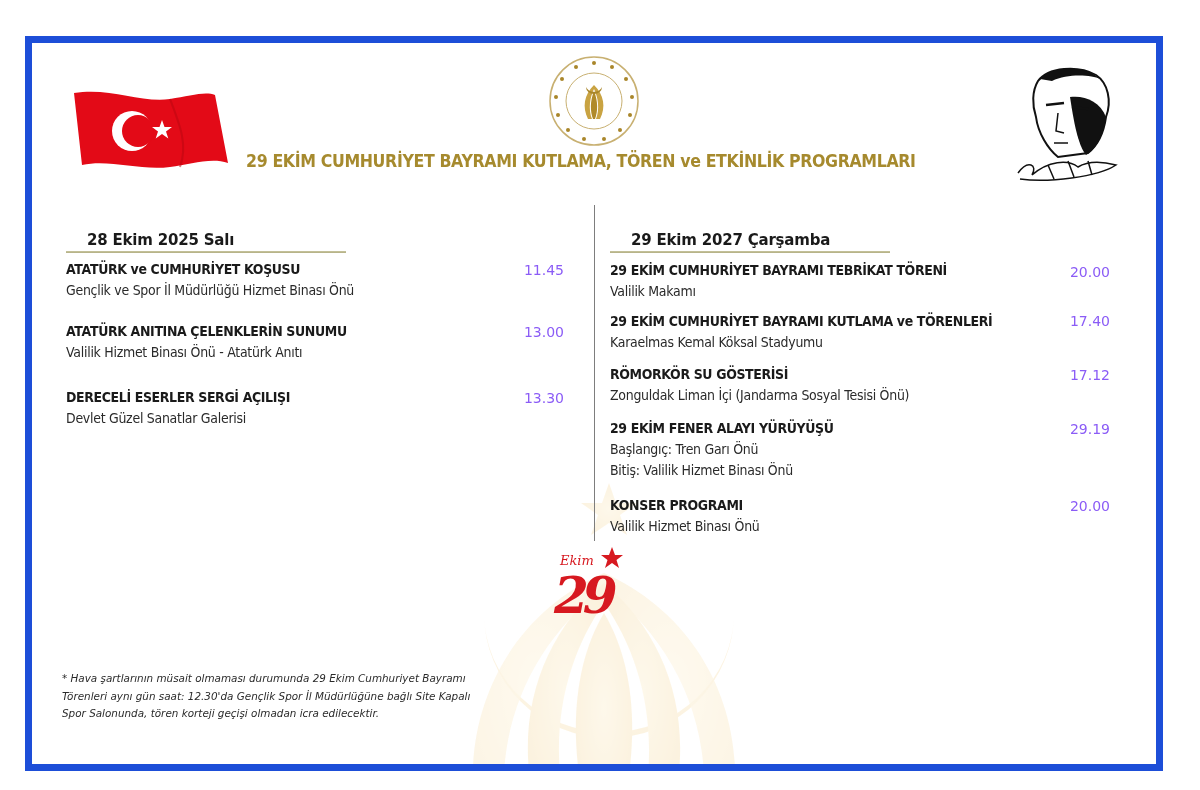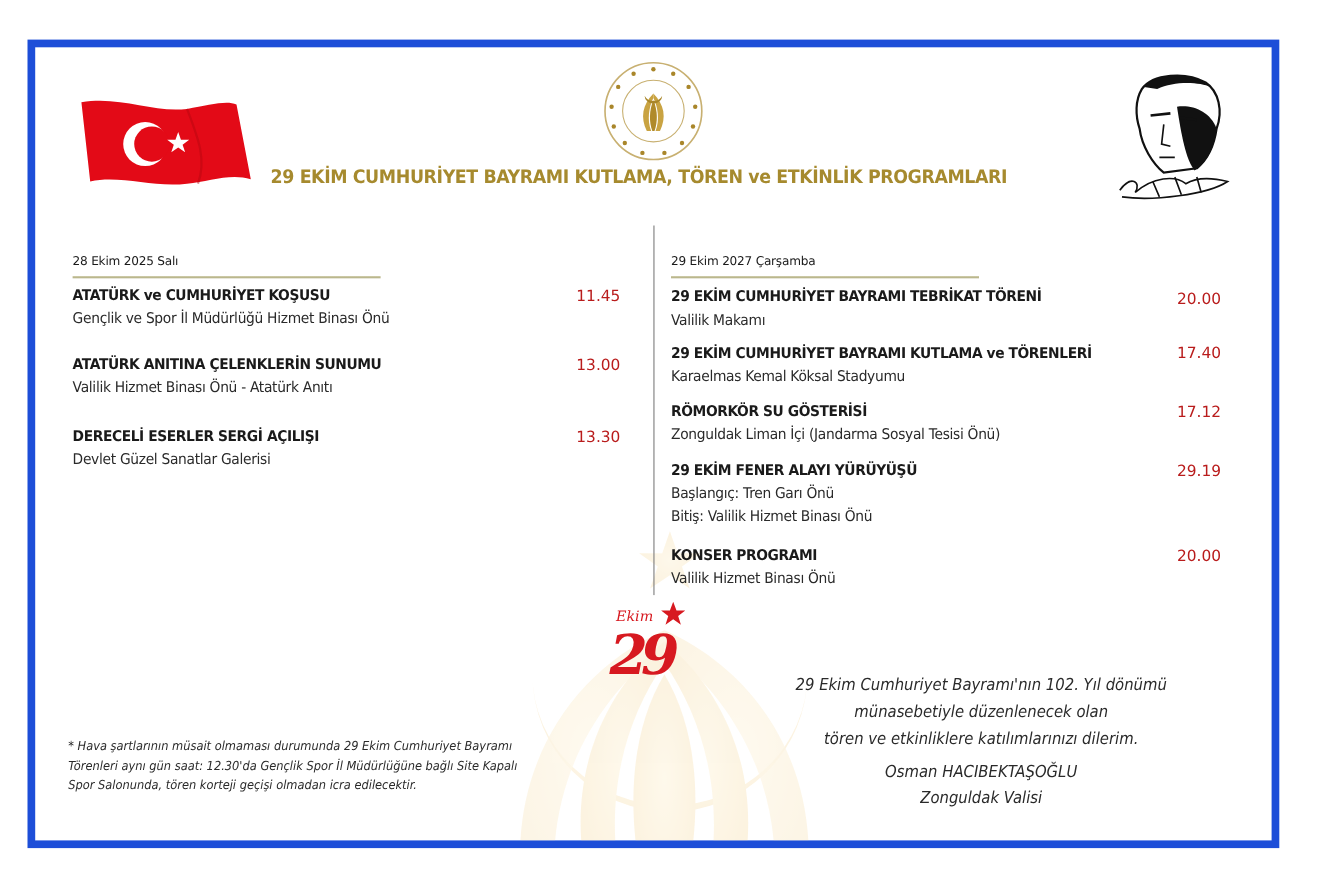--- a/index.html
+++ b/index.html
@@ -73,25 +73,26 @@
     .divider {
       left: 562px;
       top: 162px;
       width: 1px;
       height: 336px;
       background: #7d7d7d;
     }
 
     .day-head {
       font-family: "DejaVu Sans", sans-serif;
-      font-weight: normal;
-      font-size: 11px;
+      font-weight: bold;
+      font-size: 15px;
       color: #1a1a1a;
       white-space: nowrap;
       letter-spacing: -0.2px;
+      margin-left: 21px;
     }
     .day-line {
       height: 2px;
       background: linear-gradient(#c9c6a0, #b2ae82);
     }
 
     .event-title {
       font-family: "DejaVu Sans", sans-serif;
       font-weight: bold;
       font-size: 13.5px;
@@ -107,21 +108,21 @@
       color: #2a2a2a;
       white-space: nowrap;
       letter-spacing: -0.3px;
       transform: scaleX(0.93);
       transform-origin: left center;
       line-height: 21px;
     }
     .event-time {
       font-family: "DejaVu Sans", sans-serif;
       font-size: 14px;
-      color: #b91c1c;
+      color: #8b5cf6;
       white-space: nowrap;
       text-align: right;
       width: 60px;
     }
 
     .logo29 {
       left: 520px;
       top: 500px;
       width: 86px;
       height: 78px;
@@ -278,21 +279,14 @@
     <path d="M50,30 A11,11 0 0 0 72,30 A9,9 0 0 1 50,30 Z" fill="#d71920"></path>
     <text x="2" y="70" font-family="DejaVu Serif, serif" font-style="italic" font-weight="bold" font-size="50" fill="#d71920" letter-spacing="-6">29</text>
   </svg>
 
   <div class="abs footnote">
     <div>* Hava şartlarının müsait olmaması durumunda 29 Ekim Cumhuriyet Bayramı</div>
     <div>Törenleri aynı gün saat: 12.30'da Gençlik Spor İl Müdürlüğüne bağlı Site Kapalı</div>
     <div>Spor Salonunda, tören korteji geçişi olmadan icra edilecektir.</div>
   </div>
 
-  <div class="abs closing">
-    <span class="line">29 Ekim Cumhuriyet Bayramı'nın 102. Yıl dönümü</span>
-    <span class="line">münasebetiyle düzenlenecek  olan</span>
-    <span class="line">tören ve etkinliklere katılımlarınızı dilerim.</span>
-    <span class="line sig">Osman HACIBEKTAŞOĞLU</span>
-    <span class="line">Zonguldak Valisi</span>
-  </div>
 
 </div>
 
 </body></html>

